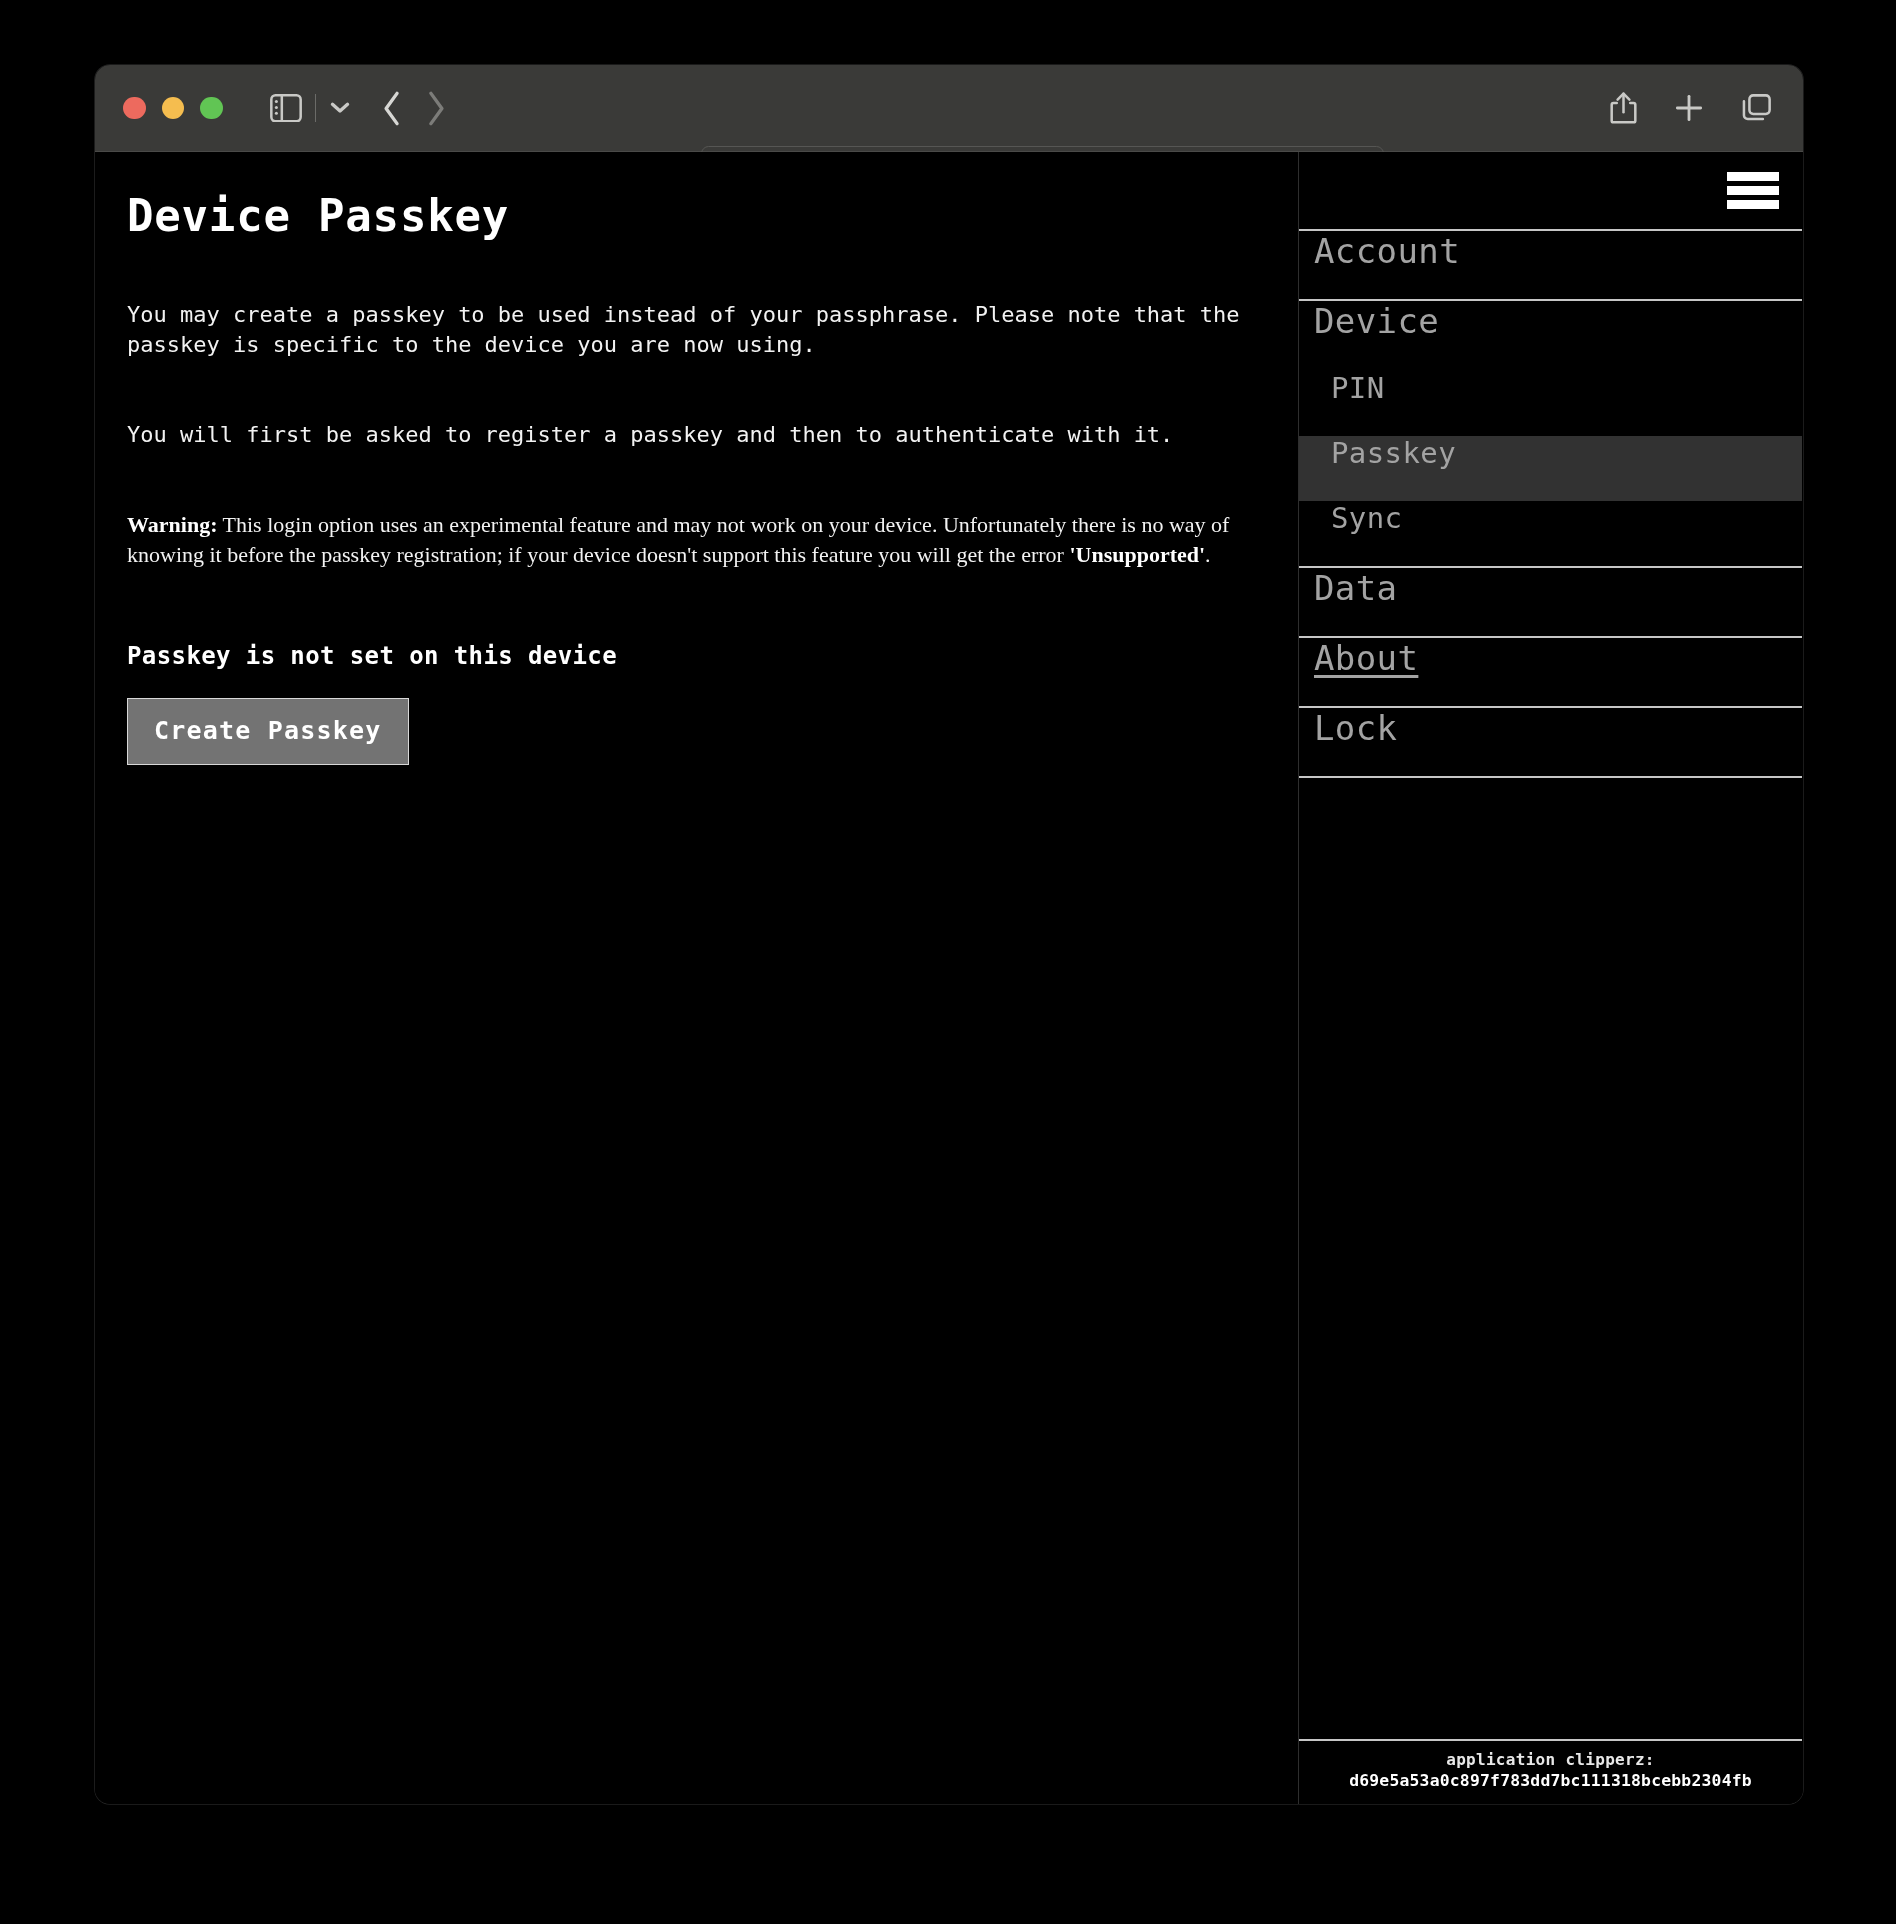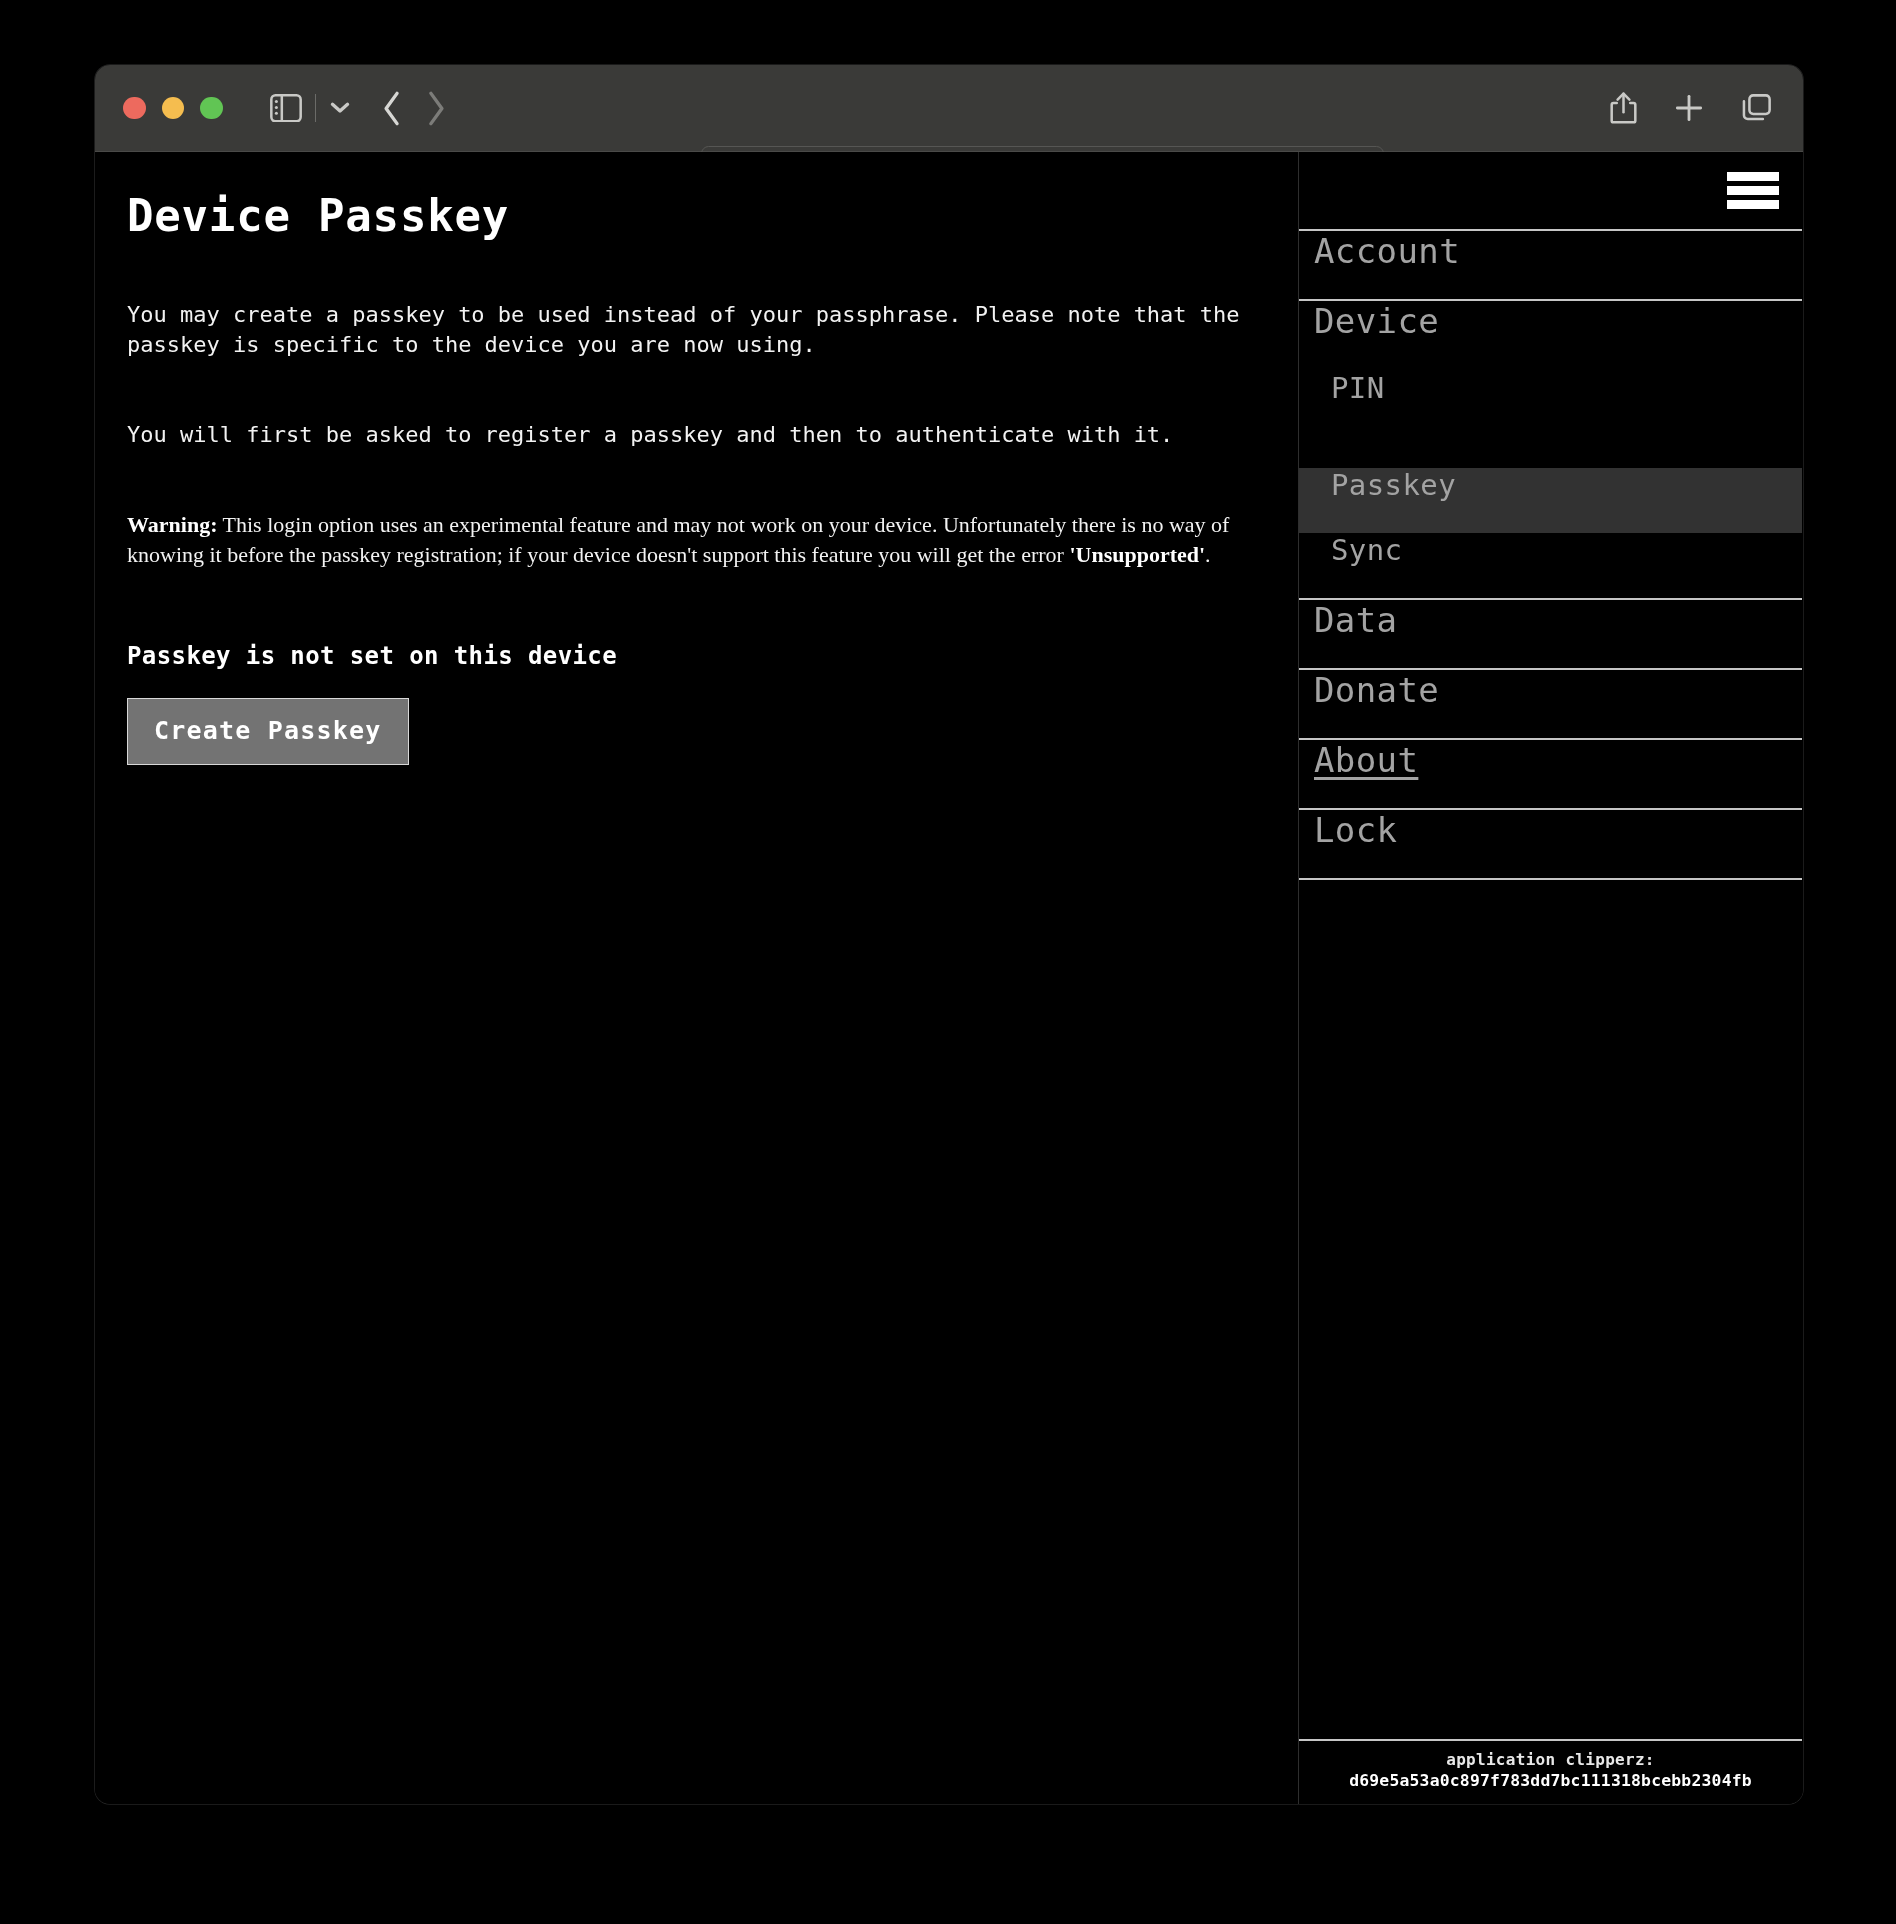--- a/index.html
+++ b/index.html
@@ -213,21 +213,21 @@
     font-weight: normal;
   }
 
   .lvl-top    { height: 70px; padding-left: 15px; }
   .lvl-top .lbl { font-size: 34px; }
 
   .lvl-sub    { height: 65px; padding-left: 32px; border-bottom: none; }
   .lvl-sub .lbl { font-size: 29px; }
 
   .sb-item.no-border { border-bottom: none; }
-  .sb-item.selected { background: #323232; margin-top: 32px; }
+  .sb-item.selected { background: #323232; }
   .sb-item.underline .lbl { text-decoration: underline; text-underline-offset: 5px; }
 
   .sb-group { border-bottom: 2.5px solid #c6c6c6; }
 
   .sb-filler { flex: 1; }
 
   .sb-footer {
     border-top: 2.5px solid #c6c6c6;
     padding: 8.4px 0 13.4px 0;
     text-align: center;
@@ -387,23 +387,20 @@
           <span class="lbl">Passkey</span>
         </div>
         <div class="sb-item lvl-sub">
           <span class="lbl">Sync</span>
         </div>
       </div>
 
       <div class="sb-item lvl-top">
         <span class="lbl">Data</span>
       </div>
-      <div class="sb-item lvl-top">
-        <span class="lbl">Donate</span>
-      </div>
       <div class="sb-item lvl-top underline">
         <span class="lbl">About</span>
       </div>
       <div class="sb-item lvl-top">
         <span class="lbl">Lock</span>
       </div>
 
       <div class="sb-filler"></div>
 
       <div class="sb-footer">

